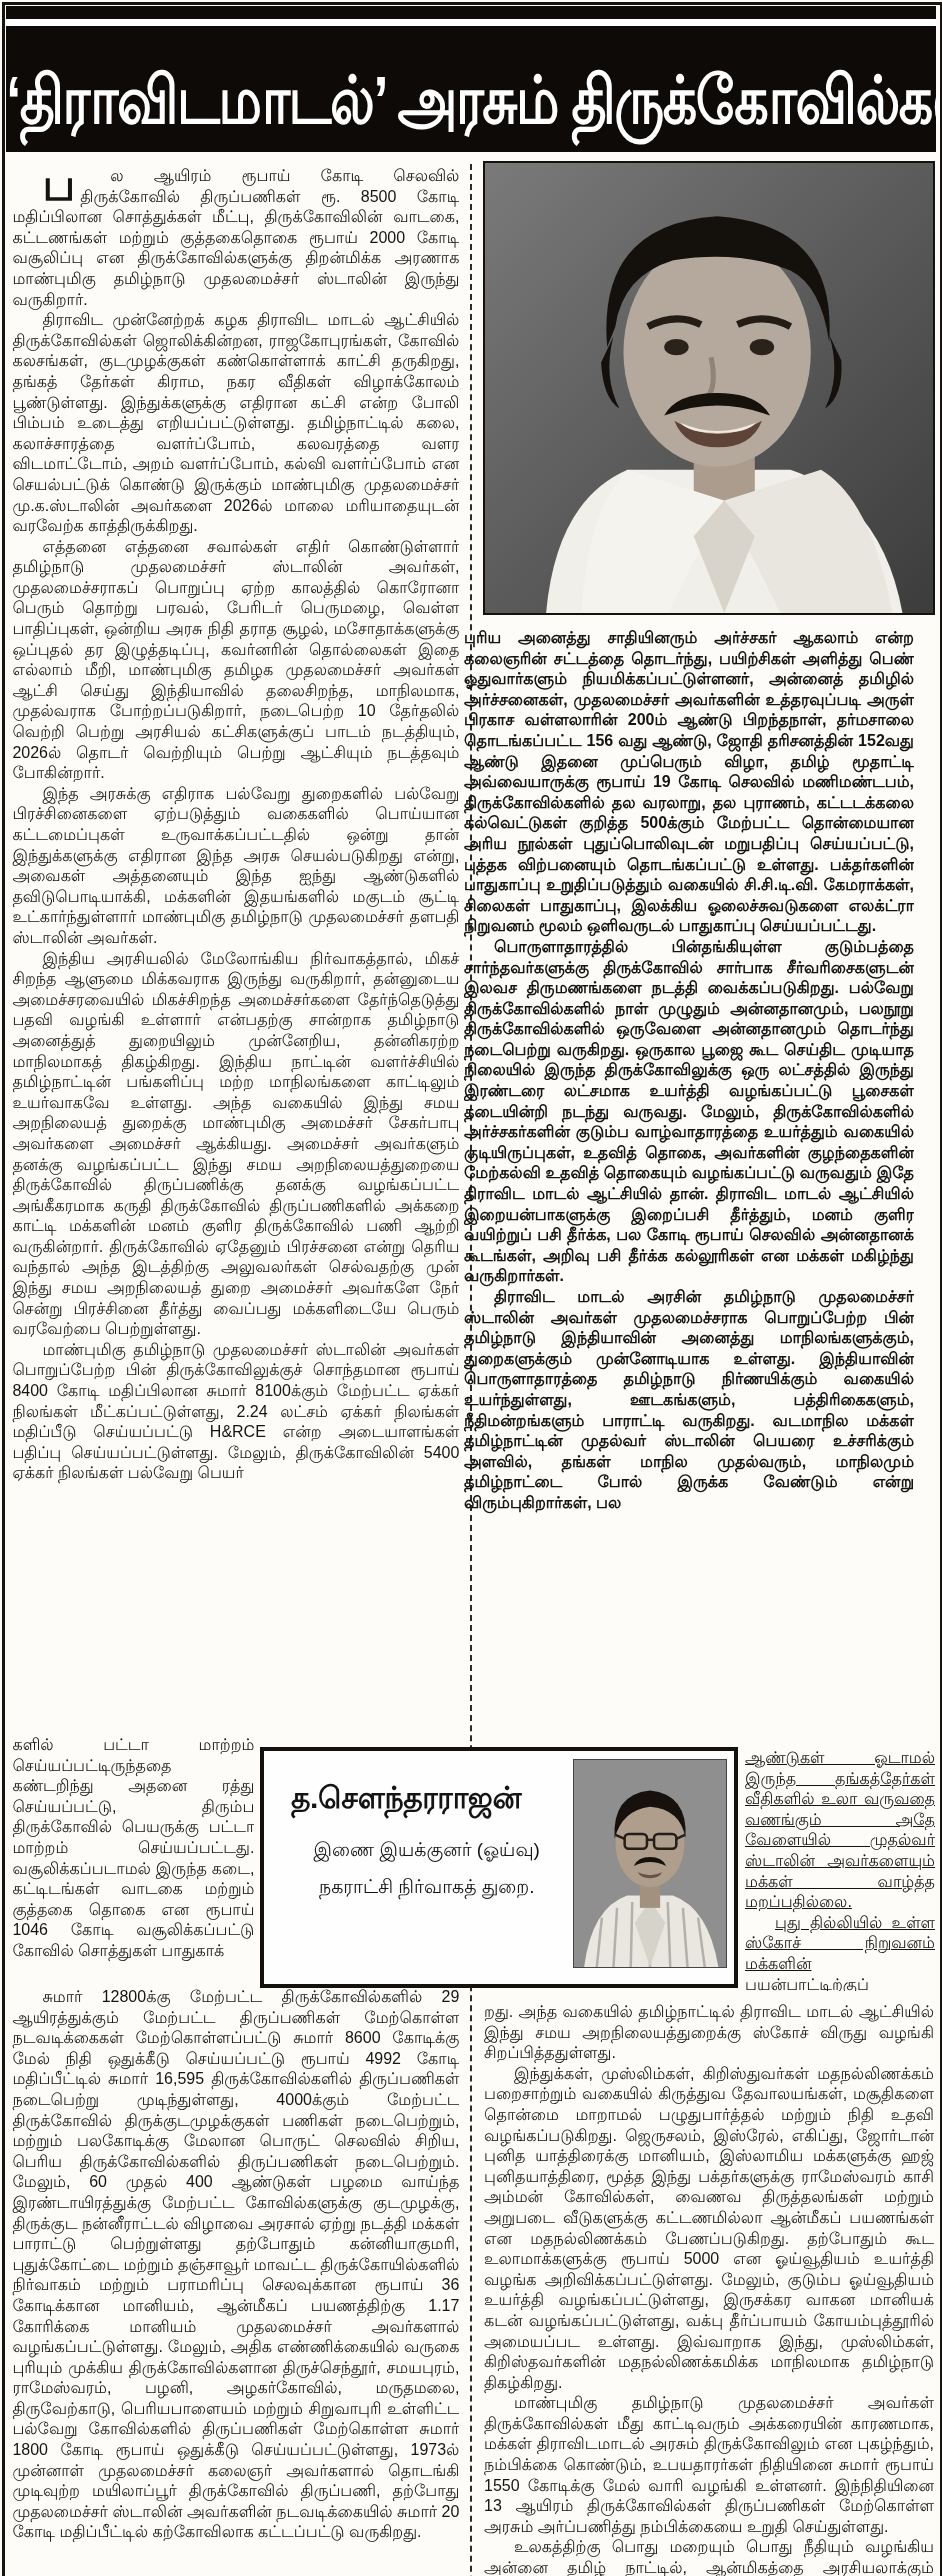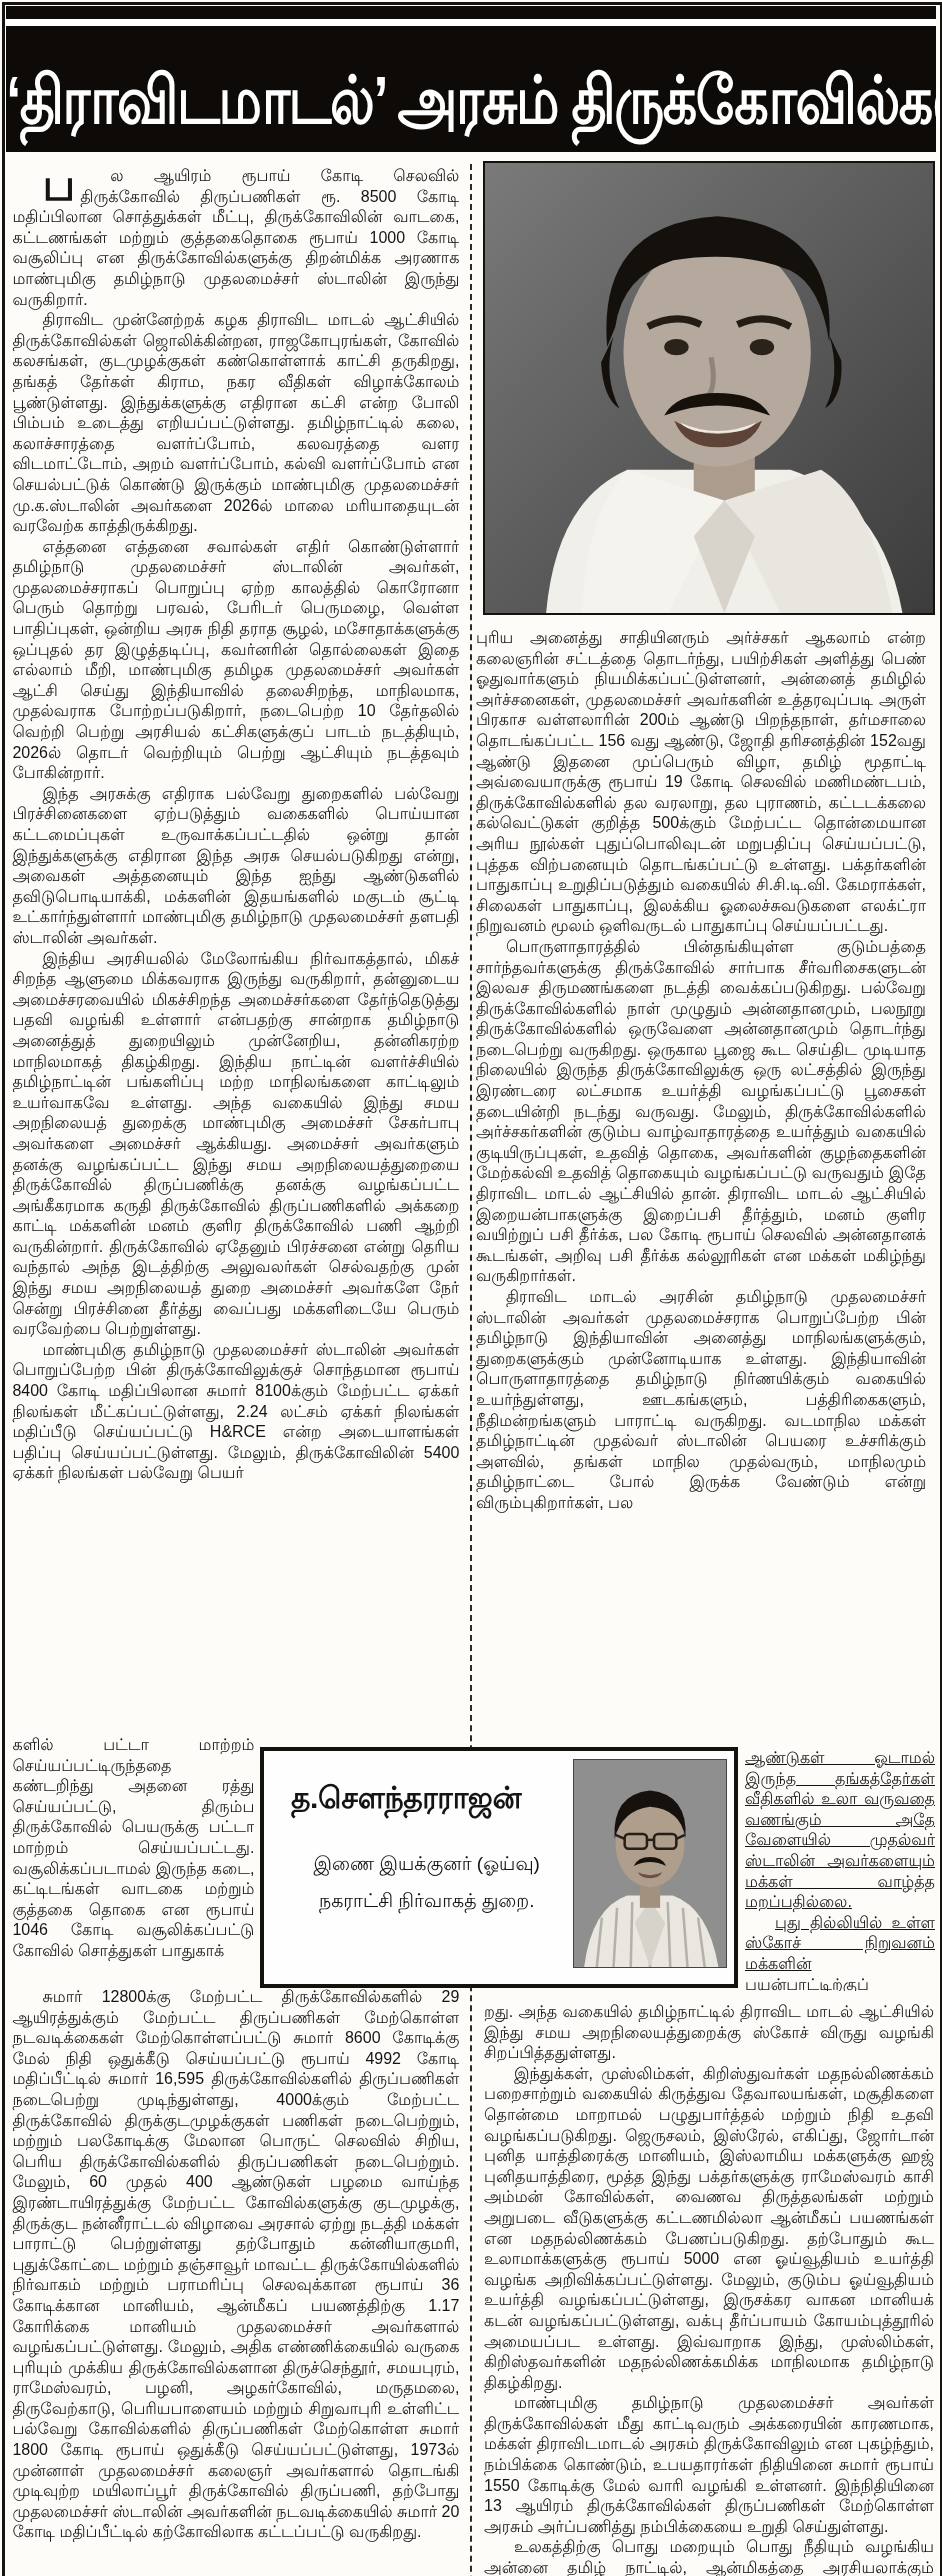--- a/index.html
+++ b/index.html
@@ -23,30 +23,30 @@
     border:2.6px solid #15120e; background:#5d5d5d; box-sizing:border-box;
   }
   .main-photo svg, .author-photo svg { display:block; width:100%; height:100%; }
   .txt { position:absolute; font-size:16px; line-height:20.6px; text-align:justify; overflow:hidden; }
   .txt p { margin:0; text-indent:30px; }
   .txt p.cont { text-indent:0; }
   .dropcap { float:left; font-size:44px; line-height:34px; font-weight:700; padding:2.1px 5.2px 0 0; }
   .left-top      { left:12.4px;   top:166px;  width:447px;  height:1566px; }
   .left-narrow   { left:12.4px;   top:1735px; width:242px;  height:246px; }
   .left-bottom   { left:12.4px;   top:1987px; width:447px;  height:952px; }
-  .right-top     { left:476px;  top:628px; width:450px;  height:1116px; }
+  .right-top     { left:464px;  top:628px; width:450px;  height:1116px;font-weight:bold; }
   .right-narrow  { left:745px; top:1748px; width:190px;  height:243px;text-decoration:underline; }
   .right-bottom  { left:484px;  top:2002px; width:450px;  height:938px; }
   .byline-box {
     position:absolute; left:260px; top:1747px; width:478px; height:241px;
     background:#fefefe; border:4.6px solid #15120e; box-sizing:border-box; z-index:5;
     display:flex; align-items:stretch;
   }
   .byline-meta { flex:1 1 auto; padding:30px 10.3px 0 27px; }
-  .byline-name { font-size:30px; font-weight:700; letter-spacing:-0.5px; margin:0 0 34px 0; }
+  .byline-name { font-size:30px; font-weight:700; letter-spacing:-0.5px; margin:0 0 20px 0; }
   .byline-role, .byline-dept { font-size:19px; margin:0 0 13.4px 0;text-align:center; }
   .author-photo {
     flex:0 0 auto; width:152px; height:207px; margin:8.2px 7.2px 0 0;
     background:#8d8d8d; border:0.5px solid #444; overflow:hidden;
   }
 </style>
 </head>
 <body>
 
 <div class="page">
@@ -81,21 +81,21 @@
       <ellipse cx="188" cy="180" rx="12" ry="8" fill="#2a221b"></ellipse>
       <ellipse cx="272" cy="180" rx="12" ry="8" fill="#2a221b"></ellipse>
       <path d="M222 190 q6 28 -4 40 q8 6 18 2" stroke="#8f8477" stroke-width="5" fill="none"></path>
       <path d="M176 247 q52 -20 104 0 q-12 -22 -52 -22 q-40 0 -52 22 Z" fill="#17110c"></path>
       <path d="M186 252 q42 26 86 0 q-10 26 -43 26 q-33 0 -43 -26 Z" fill="#5e4438"></path>
       <path d="M192 254 q36 16 74 0 q-8 10 -37 10 q-29 0 -37 -10 Z" fill="#efe9e2"></path>
     </svg>
   </div>
 
   <div class="txt left-top">
-    <p><span class="dropcap">ப</span><span>ல ஆயிரம் ரூபாய் கோடி செலவில் திருக்கோவில் திருப்பணிகள் ரூ. 8500 கோடி மதிப்பிலான சொத்துக்கள் மீட்பு, திருக்கோவிலின் வாடகை, கட்டணங்கள் மற்றும் குத்தகைதொகை ரூபாய் 1000 கோடி வசூலிப்பு என திருக்கோவில்களுக்கு திறன்மிக்க அரணாக மாண்புமிகு தமிழ்நாடு முதலமைச்சர் ஸ்டாலின் இருந்து வருகிறார்.</span></p>
+    <p><span class="dropcap">ப</span><span>ல ஆயிரம் ரூபாய் கோடி செலவில் திருக்கோவில் திருப்பணிகள் ரூ. 8500 கோடி மதிப்பிலான சொத்துக்கள் மீட்பு, திருக்கோவிலின் வாடகை, கட்டணங்கள் மற்றும் குத்தகைதொகை ரூபாய் 2000 கோடி வசூலிப்பு என திருக்கோவில்களுக்கு திறன்மிக்க அரணாக மாண்புமிகு தமிழ்நாடு முதலமைச்சர் ஸ்டாலின் இருந்து வருகிறார்.</span></p>
     <p>திராவிட முன்னேற்றக் கழக திராவிட மாடல் ஆட்சியில் திருக்கோவில்கள் ஜொலிக்கின்றன, ராஜகோபுரங்கள், கோவில் கலசங்கள், குடமுழக்குகள் கண்கொள்ளாக் காட்சி தருகிறது, தங்கத் தேர்கள் கிராம, நகர வீதிகள் விழாக்கோலம் பூண்டுள்ளது. இந்துக்களுக்கு எதிரான கட்சி என்ற போலி பிம்பம் உடைத்து எறியப்பட்டுள்ளது. தமிழ்நாட்டில் கலை, கலாச்சாரத்தை வளர்ப்போம், கலவரத்தை வளர விடமாட்டோம், அறம் வளர்ப்போம், கல்வி வளர்ப்போம் என செயல்பட்டுக் கொண்டு இருக்கும் மாண்புமிகு முதலமைச்சர் மு.க.ஸ்டாலின் அவர்களை 2026ல் மாலை மரியாதையுடன் வரவேற்க காத்திருக்கிறது.</p>
     <p>எத்தனை எத்தனை சவால்கள் எதிர் கொண்டுள்ளார் தமிழ்நாடு முதலமைச்சர் ஸ்டாலின் அவர்கள், முதலமைச்சராகப் பொறுப்பு ஏற்ற காலத்தில் கொரோனா பெரும் தொற்று பரவல், பேரிடர் பெருமழை, வெள்ள பாதிப்புகள், ஒன்றிய அரசு நிதி தராத சூழல், மசோதாக்களுக்கு ஒப்புதல் தர இழுத்தடிப்பு, கவர்னரின் தொல்லைகள் இதை எல்லாம் மீறி, மாண்புமிகு தமிழக முதலமைச்சர் அவர்கள் ஆட்சி செய்து இந்தியாவில் தலைசிறந்த, மாநிலமாக, முதல்வராக போற்றப்படுகிறார், நடைபெற்ற 10 தேர்தலில் வெற்றி பெற்று அரசியல் கட்சிகளுக்குப் பாடம் நடத்தியும், 2026ல் தொடர் வெற்றியும் பெற்று ஆட்சியும் நடத்தவும் போகின்றார்.</p>
     <p>இந்த அரசுக்கு எதிராக பல்வேறு துறைகளில் பல்வேறு பிரச்சினைகளை ஏற்படுத்தும் வகைகளில் பொய்யான கட்டமைப்புகள் உருவாக்கப்பட்டதில் ஒன்று தான் இந்துக்களுக்கு எதிரான இந்த அரசு செயல்படுகிறது என்று, அவைகள் அத்தனையும் இந்த ஐந்து ஆண்டுகளில் தவிடுபொடியாக்கி, மக்களின் இதயங்களில் மகுடம் சூட்டி உட்கார்ந்துள்ளார் மாண்புமிகு தமிழ்நாடு முதலமைச்சர் தளபதி ஸ்டாலின் அவர்கள்.</p>
     <p>இந்திய அரசியலில் மேலோங்கிய நிர்வாகத்தால், மிகச் சிறந்த ஆளுமை மிக்கவராக இருந்து வருகிறார், தன்னுடைய அமைச்சரவையில் மிகச்சிறந்த அமைச்சர்களை தேர்ந்தெடுத்து பதவி வழங்கி உள்ளார் என்பதற்கு சான்றாக தமிழ்நாடு அனைத்துத் துறையிலும் முன்னேறிய, தன்னிகரற்ற மாநிலமாகத் திகழ்கிறது. இந்திய நாட்டின் வளர்ச்சியில் தமிழ்நாட்டின் பங்களிப்பு மற்ற மாநிலங்களை காட்டிலும் உயர்வாகவே உள்ளது. அந்த வகையில் இந்து சமய அறநிலையத் துறைக்கு மாண்புமிகு அமைச்சர் சேகர்பாபு அவர்களை அமைச்சர் ஆக்கியது. அமைச்சர் அவர்களும் தனக்கு வழங்கப்பட்ட இந்து சமய அறநிலையத்துறையை திருக்கோவில் திருப்பணிக்கு தனக்கு வழங்கப்பட்ட அங்கீகரமாக கருதி திருக்கோவில் திருப்பணிகளில் அக்கறை காட்டி மக்களின் மனம் குளிர திருக்கோவில் பணி ஆற்றி வருகின்றார். திருக்கோவில் ஏதேனும் பிரச்சனை என்று தெரிய வந்தால் அந்த இடத்திற்கு அலுவலர்கள் செல்வதற்கு முன் இந்து சமய அறநிலையத் துறை அமைச்சர் அவர்களே நேர் சென்று பிரச்சினை தீர்த்து வைப்பது மக்களிடையே பெரும் வரவேற்பை பெற்றுள்ளது.</p>
     <p>மாண்புமிகு தமிழ்நாடு முதலமைச்சர் ஸ்டாலின் அவர்கள் பொறுப்பேற்ற பின் திருக்கோவிலுக்குச் சொந்தமான ரூபாய் 8400 கோடி மதிப்பிலான சுமார் 8100க்கும் மேற்பட்ட ஏக்கர் நிலங்கள் மீட்கப்பட்டுள்ளது, 2.24 லட்சம் ஏக்கர் நிலங்கள் மதிப்பீடு செய்யப்பட்டு H&amp;RCE என்ற அடையாளங்கள் பதிப்பு செய்யப்பட்டுள்ளது. மேலும், திருக்கோவிலின் 5400 ஏக்கர் நிலங்கள் பல்வேறு பெயர்</p>
   </div>
 
   <div class="txt left-narrow">
     <p class="cont">களில் பட்டா மாற்றம் செய்யப்பட்டிருந்ததை கண்டறிந்து அதனை ரத்து செய்யப்பட்டு, திரும்ப திருக்கோவில் பெயருக்கு பட்டா மாற்றம் செய்யப்பட்டது. வசூலிக்கப்படாமல் இருந்த கடை, கட்டிடங்கள் வாடகை மற்றும் குத்தகை தொகை என ரூபாய் 1046 கோடி வசூலிக்கப்பட்டு கோவில் சொத்துகள் பாதுகாக்</p>
   </div>

